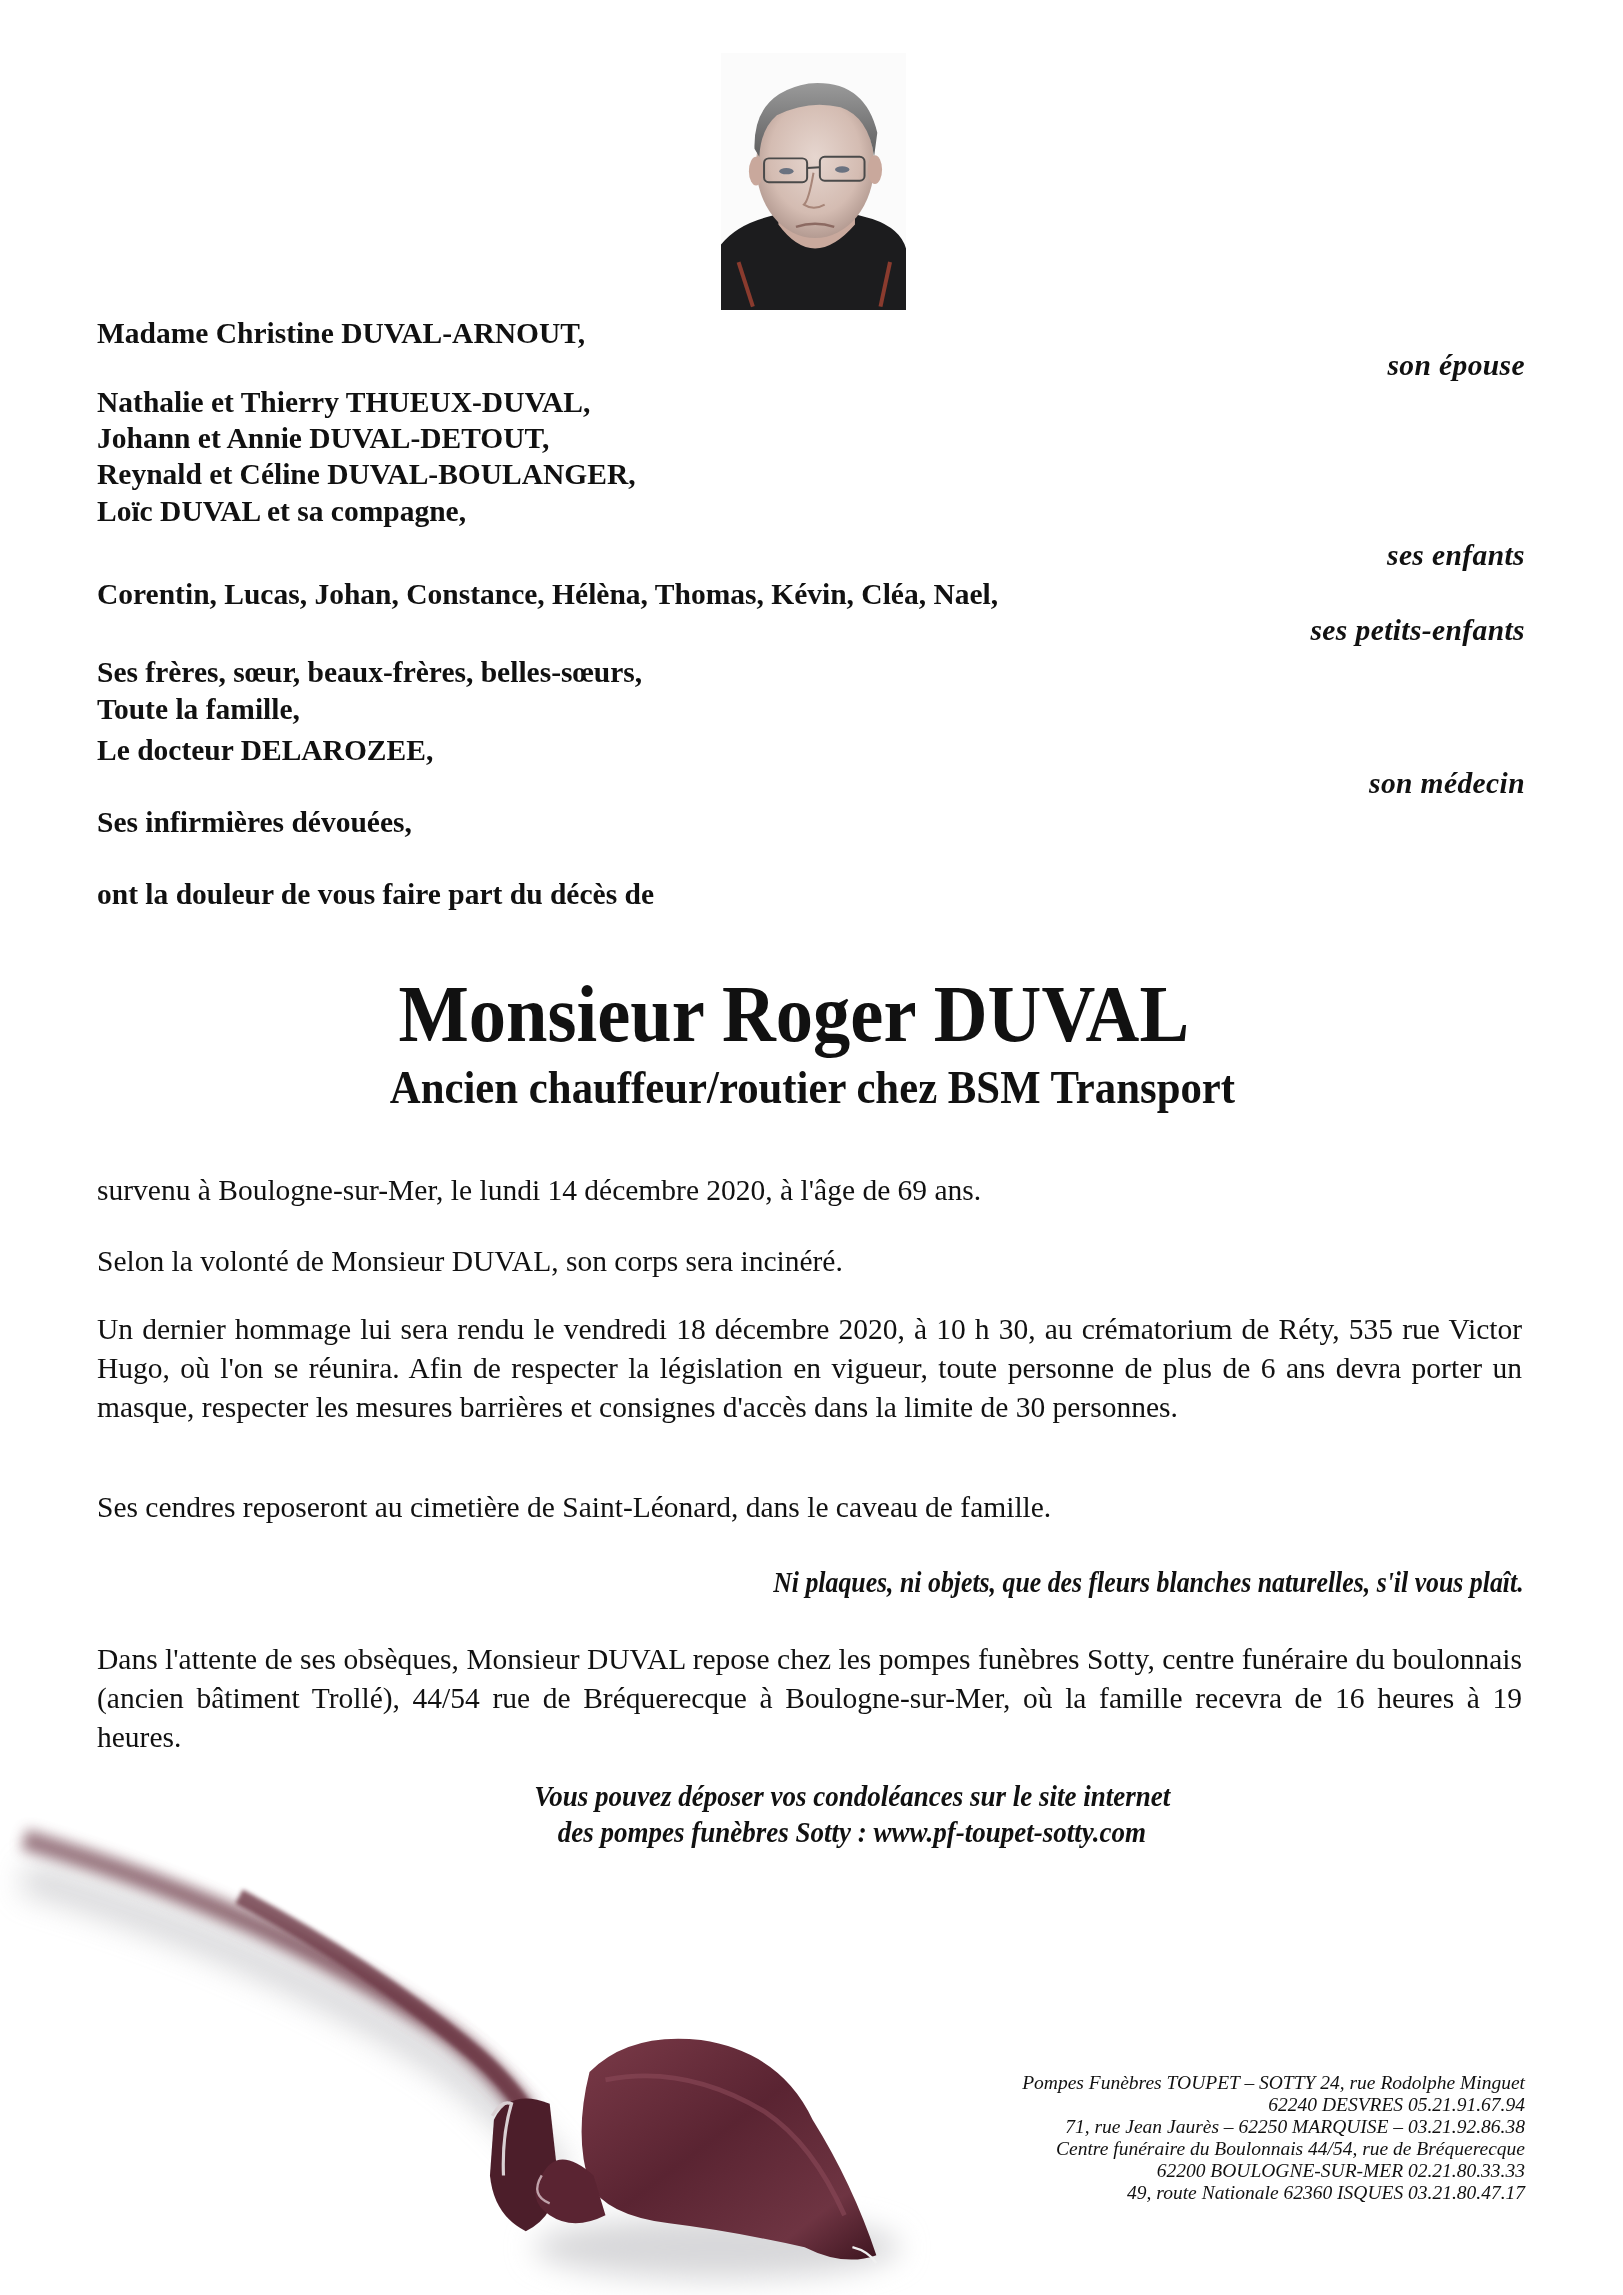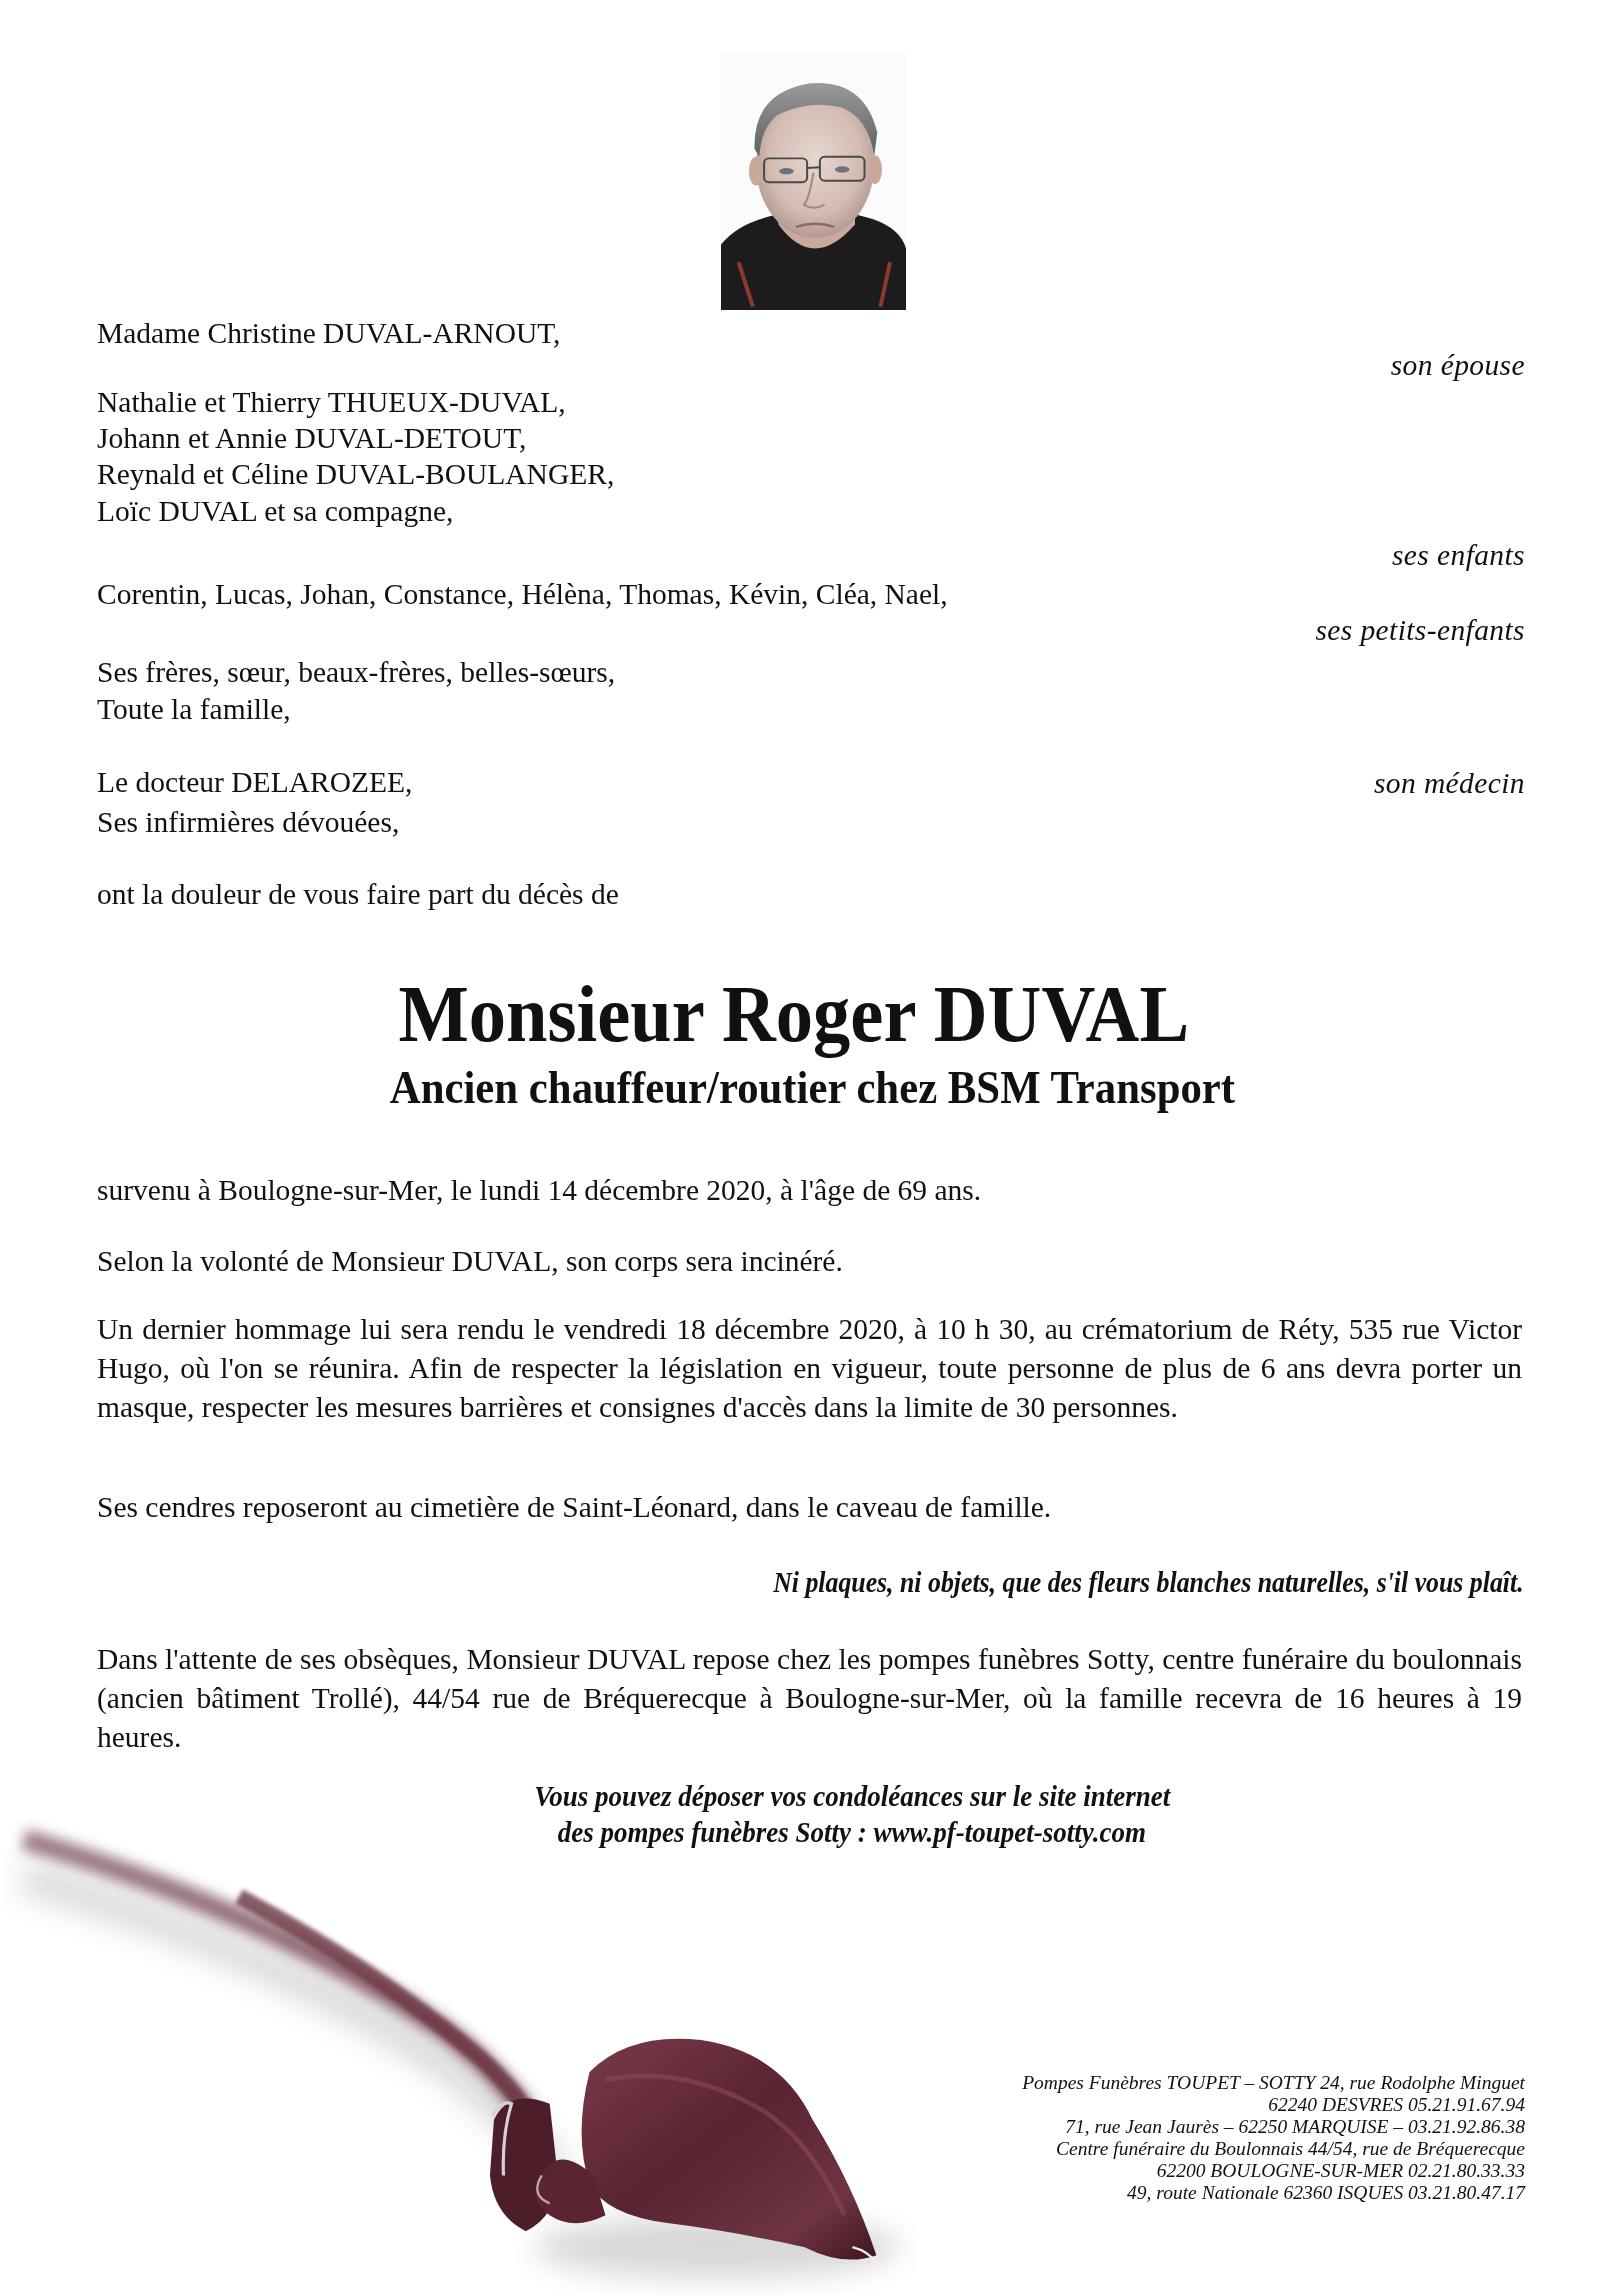--- a/index.html
+++ b/index.html
@@ -1,17 +1,17 @@
 <!DOCTYPE html>
 <html style="font-size:12.8px"><head>
 <meta charset="utf-8">
 <style>
   html, body { margin: 0; padding: 0; background: #ffffff; }
   body { width: 1624px; height: 2295px; position: relative; overflow: hidden; font-family: "Liberation Serif", "DejaVu Serif", serif; color: #111111; }
-  .abs { position: absolute; white-space: nowrap; }
+  .abs { position: absolute; white-space: nowrap; font-weight: bold; }
   .body-txt { font-size: 29.5px; line-height: 1; }
   .left { left: 97px; }
   .right { right: 99px; text-align: left; }
   .label { font-style: italic; font-size: 29.5px; letter-spacing: 0.4px; }
   .photo { position: absolute; left: 721px; top: 53px; width: 185px; height: 257px; overflow: hidden; background: #fbfbfb; }
   .title { position: absolute; left: 0; width: 1588px; text-align: center; top: 974px; font-weight: bold; font-size: 81px; line-height: 1; }
   .title span { display: inline-block; transform: scaleX(0.92); transform-origin: center; }
   .subtitle { position: absolute; left: 0; width: 1624px; text-align: center; top: 1065px; font-weight: bold; font-size: 46px; line-height: 1; }
   .subtitle span { display: inline-block; transform: scaleX(0.93); transform-origin: center; }
   .para { position: absolute; left: 97px; width: 1425px; font-size: 29.5px; line-height: 39px; text-align: justify; }
@@ -74,21 +74,21 @@
 <div class="abs body-txt left" style="top:424px;">Johann et Annie DUVAL-DETOUT,</div>
 <div class="abs body-txt left" style="top:460px;">Reynald et Céline DUVAL-BOULANGER,</div>
 <div class="abs body-txt left" style="top:497px;">Loïc DUVAL et sa compagne,</div>
 <div class="abs label right" style="top:539px;">ses enfants</div>
 
 <div class="abs body-txt left" style="top:580px;">Corentin, Lucas, Johan, Constance, Hélèna, Thomas, Kévin, Cléa, Nael,</div>
 <div class="abs label right" style="top:614px;">ses petits-enfants</div>
 
 <div class="abs body-txt left" style="top:658px;">Ses frères, sœur, beaux-frères, belles-sœurs,</div>
 <div class="abs body-txt left" style="top:695px;">Toute la famille,</div>
-<div class="abs body-txt left" style="top:768px;">Le docteur DELAROZEE,</div>
+<div class="abs body-txt left" style="top:736px;">Le docteur DELAROZEE,</div>
 <div class="abs label right" style="top:767px;">son médecin</div>
 
 <div class="abs body-txt left" style="top:808px;">Ses infirmières dévouées,</div>
 
 <div class="abs body-txt left" style="top:880px;">ont la douleur de vous faire part du décès de</div>
 
 <div class="title"><span>Monsieur Roger DUVAL</span></div>
 <div class="subtitle"><span>Ancien chauffeur/routier chez BSM Transport</span></div>
 
 <div class="para last-left" style="top:1171px;">survenu à Boulogne-sur-Mer, le lundi 14 décembre 2020, à l'âge de 69 ans.</div>

